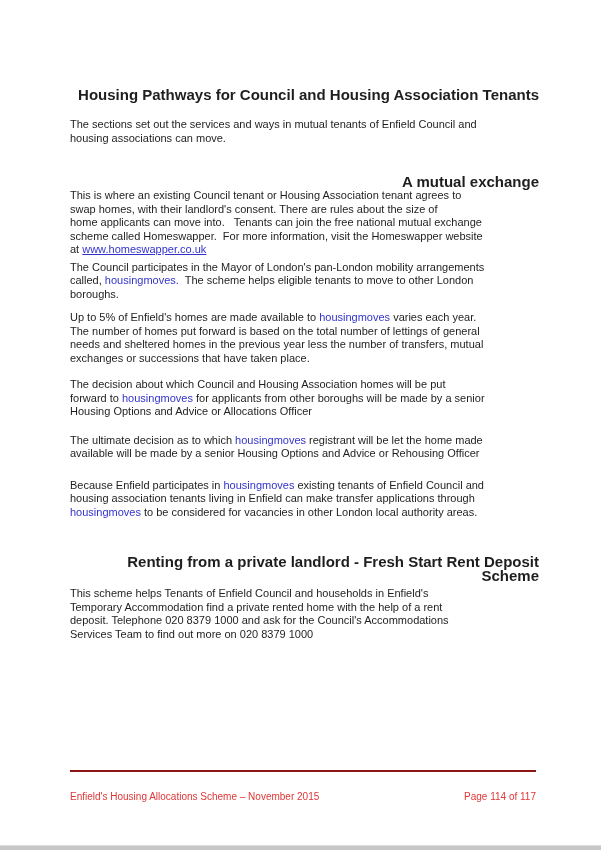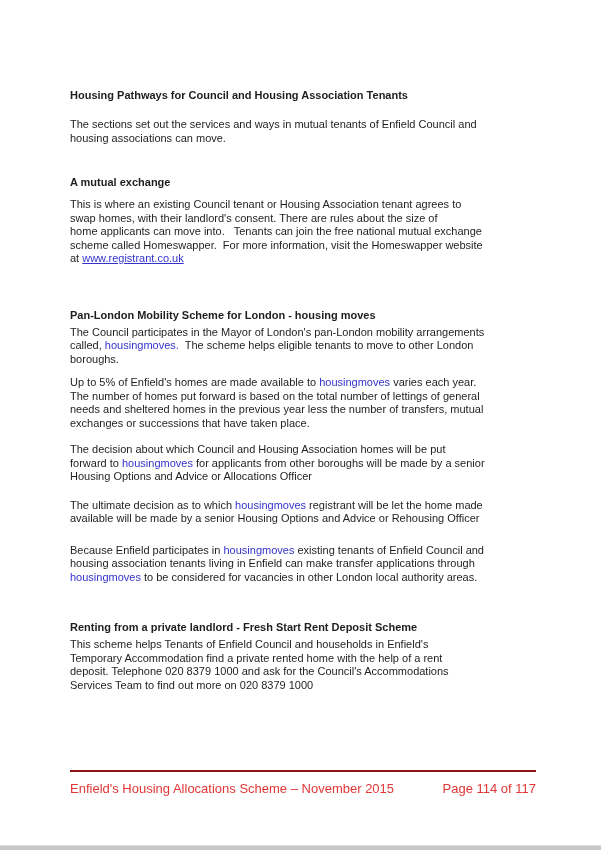--- a/index.html
+++ b/index.html
@@ -23,46 +23,47 @@
     color: var(--text);
   }
   .content {
     position: absolute;
     left: 70px; top: 88px;
     width: 469px;
     font-size: 11px;
     line-height: 13.5px;
   }
   .heading {
-    font-size: 11px;
+    font-size: 15px;
     font-weight: bold;
     margin: 0;
     line-height: 14px;
     color: var(--text);
+    text-align: right;
   }
   .para {
     margin: 0;
     white-space: pre-wrap;
   }
   .link {
     color: var(--link);
     cursor: pointer;
   }
   .link.underline {
     text-decoration: underline;
   }
   .footer {
     position: absolute;
     left: 70px; right: 65px;
     top: 770px;
     border-top: 2px solid var(--footer_line);
     display: flex;
     justify-content: space-between;
-    padding-top: 10px;
-    font-size: 13px;
+    padding-top: 18px;
+    font-size: 10px;
     line-height: 13px;
     color: var(--footer_text);
   }
   .page-edge {
     position: absolute;
     left: 0; right: 0; bottom: 0;
     height: 5px;
     background: var(--edge_gray);
     border-top: 1px solid #dedede;
   }
@@ -72,27 +73,26 @@
 
 <div class="content">
 
   <h1 class="heading">Housing Pathways for Council and Housing Association Tenants</h1>
 
   <p class="para" style="margin-top:16px"><span>The sections set out the services and ways in mutual tenants of Enfield Council and
 housing associations can move.</span></p>
 
   <h2 class="heading" style="margin-top:30px">A mutual exchange</h2>
 
-  <p class="para" style="margin-top:9px"><span>This is where an existing Council tenant or Housing Association tenant agrees to
+  <p class="para" style=""><span>This is where an existing Council tenant or Housing Association tenant agrees to
 swap homes, with their landlord's consent. There are rules about the size of
 home applicants can move into.   Tenants can join the free national mutual exchange
 scheme called Homeswapper.  For more information, visit the Homeswapper website
-at </span><span class="link underline">www.registrant.co.uk</span></p>
+at </span><span class="link underline">www.homeswapper.co.uk</span></p>
 
-  <h2 class="heading" style="margin-top:42px">Pan-London Mobility Scheme for London - housing moves</h2>
 
   <p class="para" style="margin-top:4px"><span>The Council participates in the Mayor of London's pan-London mobility arrangements
 called, </span><span class="link">housingmoves.</span><span>  The scheme helps eligible tenants to move to other London
 boroughs.</span></p>
 
   <p class="para" style="margin-top:10px"><span>Up to 5% of Enfield's homes are made available to </span><span class="link">housingmoves</span><span> varies each year.
 The number of homes put forward is based on the total number of lettings of general
 needs and sheltered homes in the previous year less the number of transfers, mutual
 exchanges or successions that have taken place.</span></p>
 

